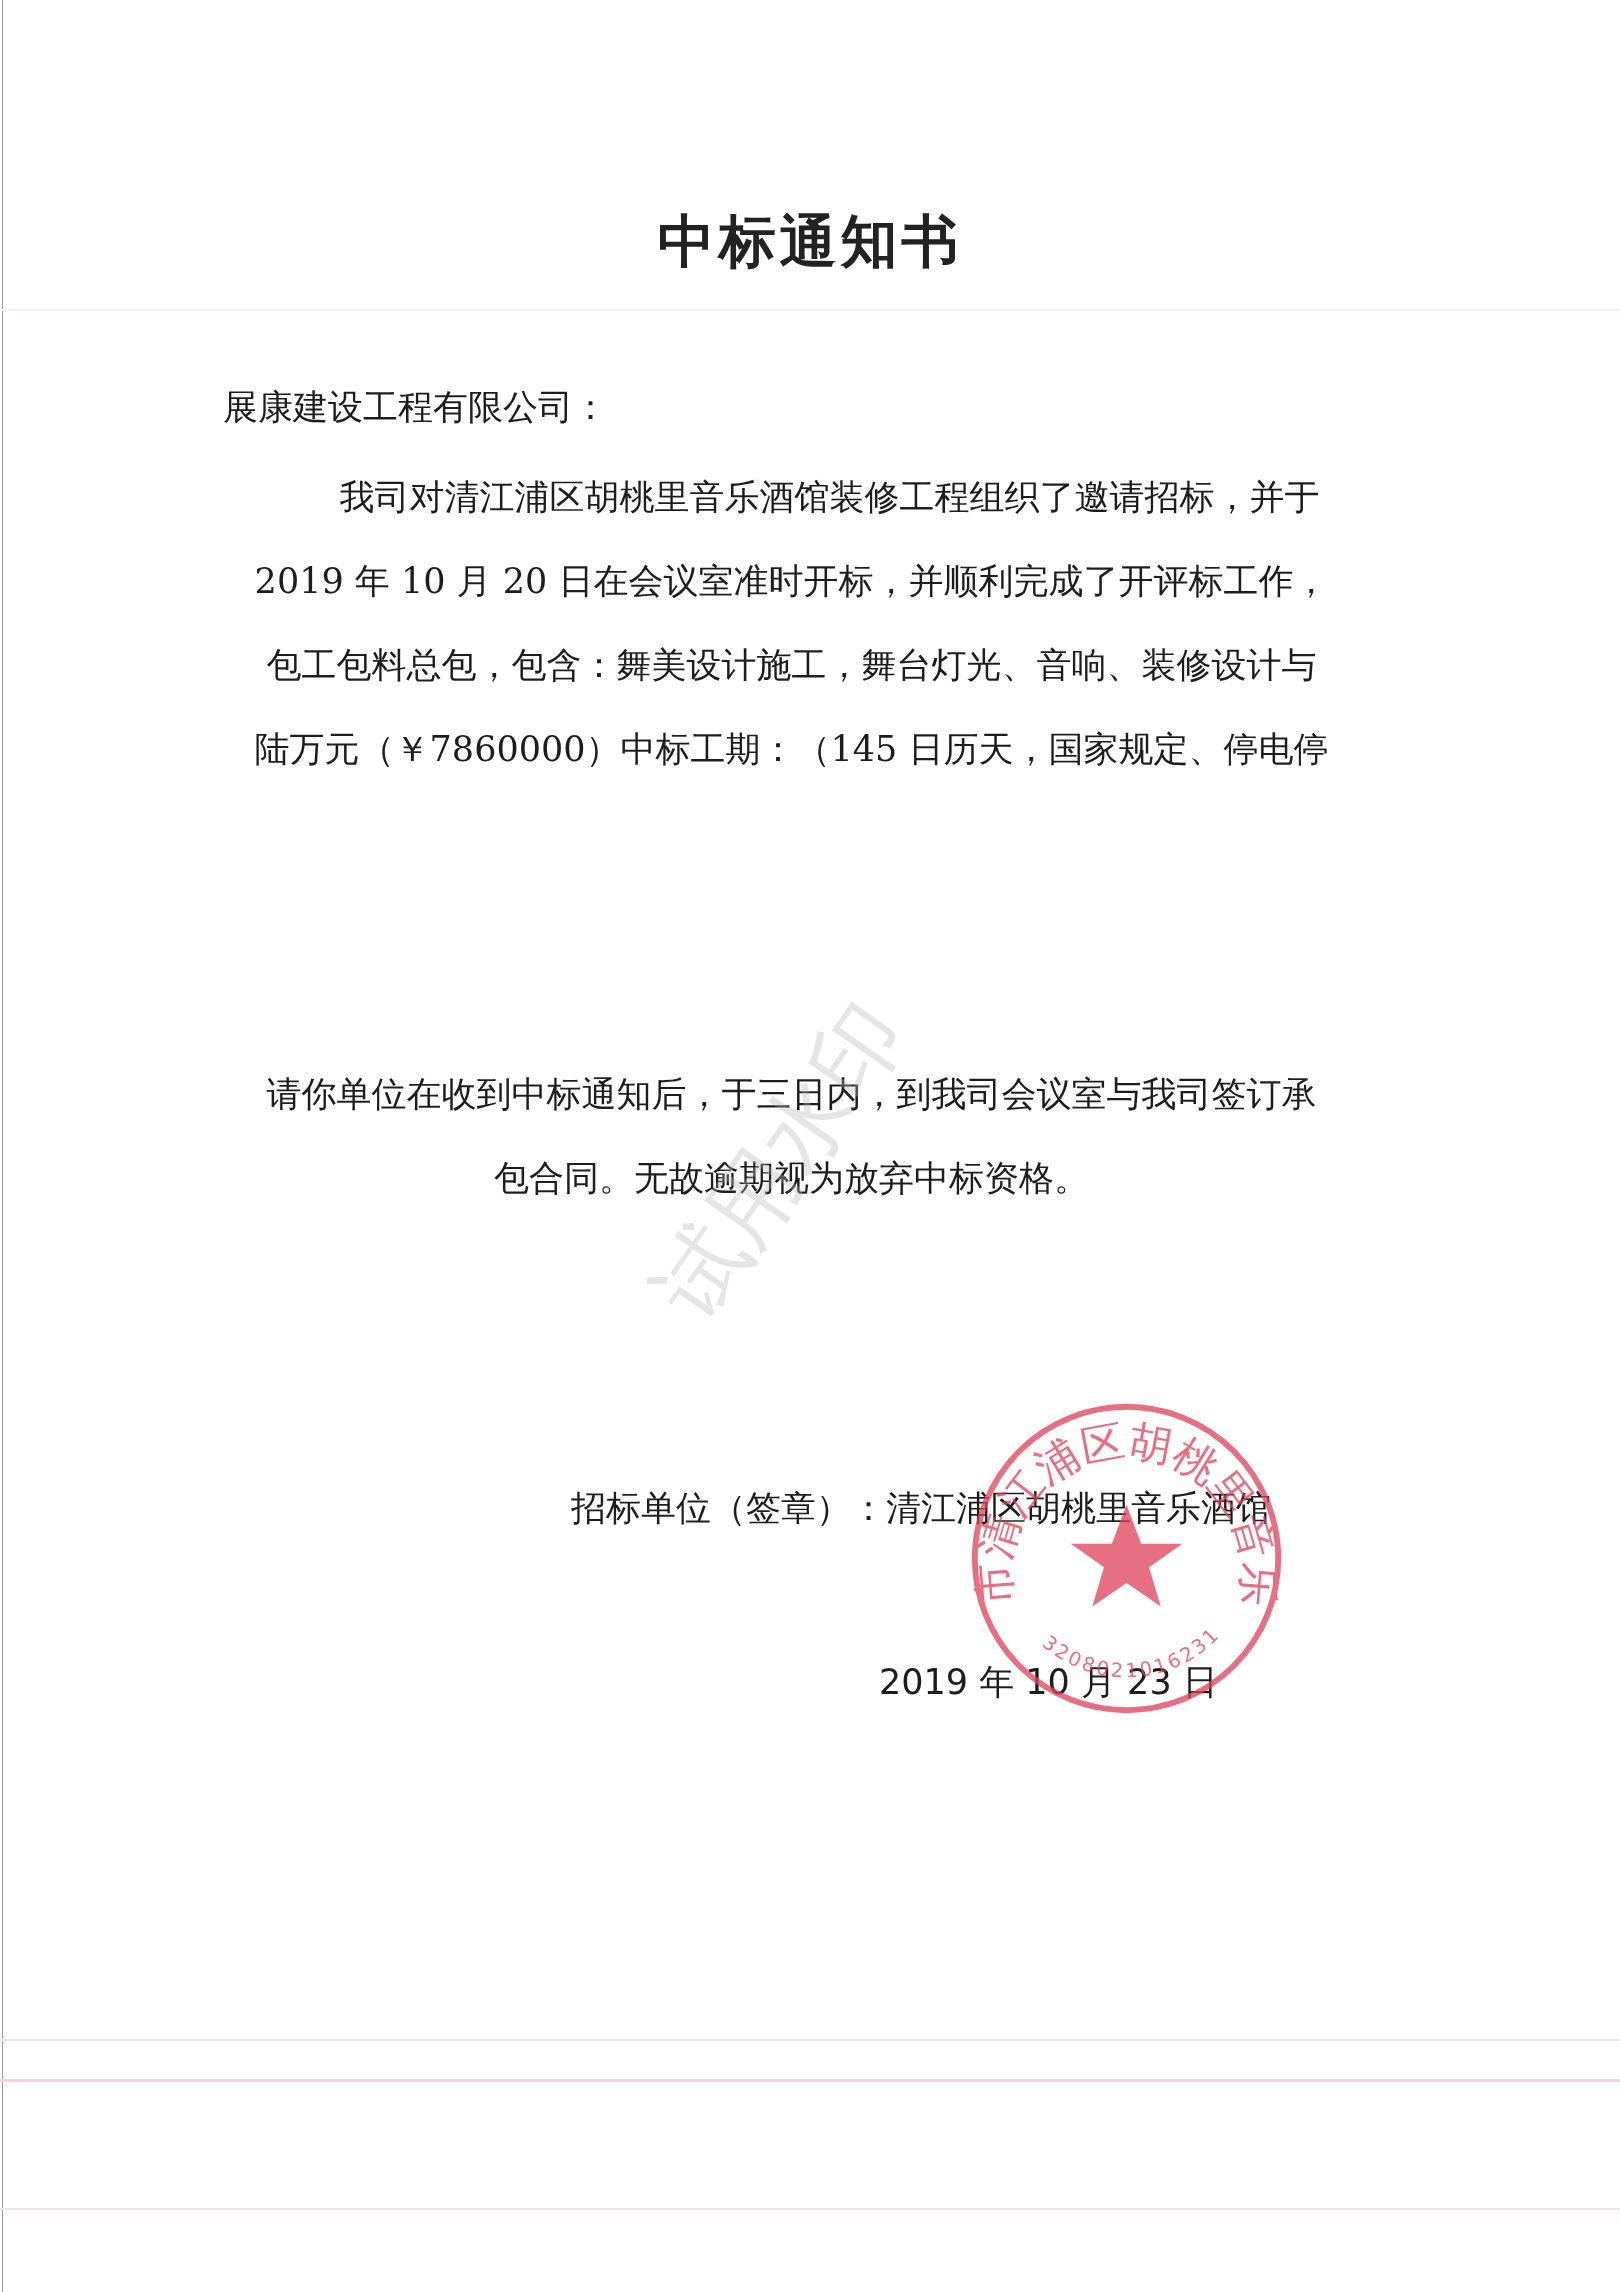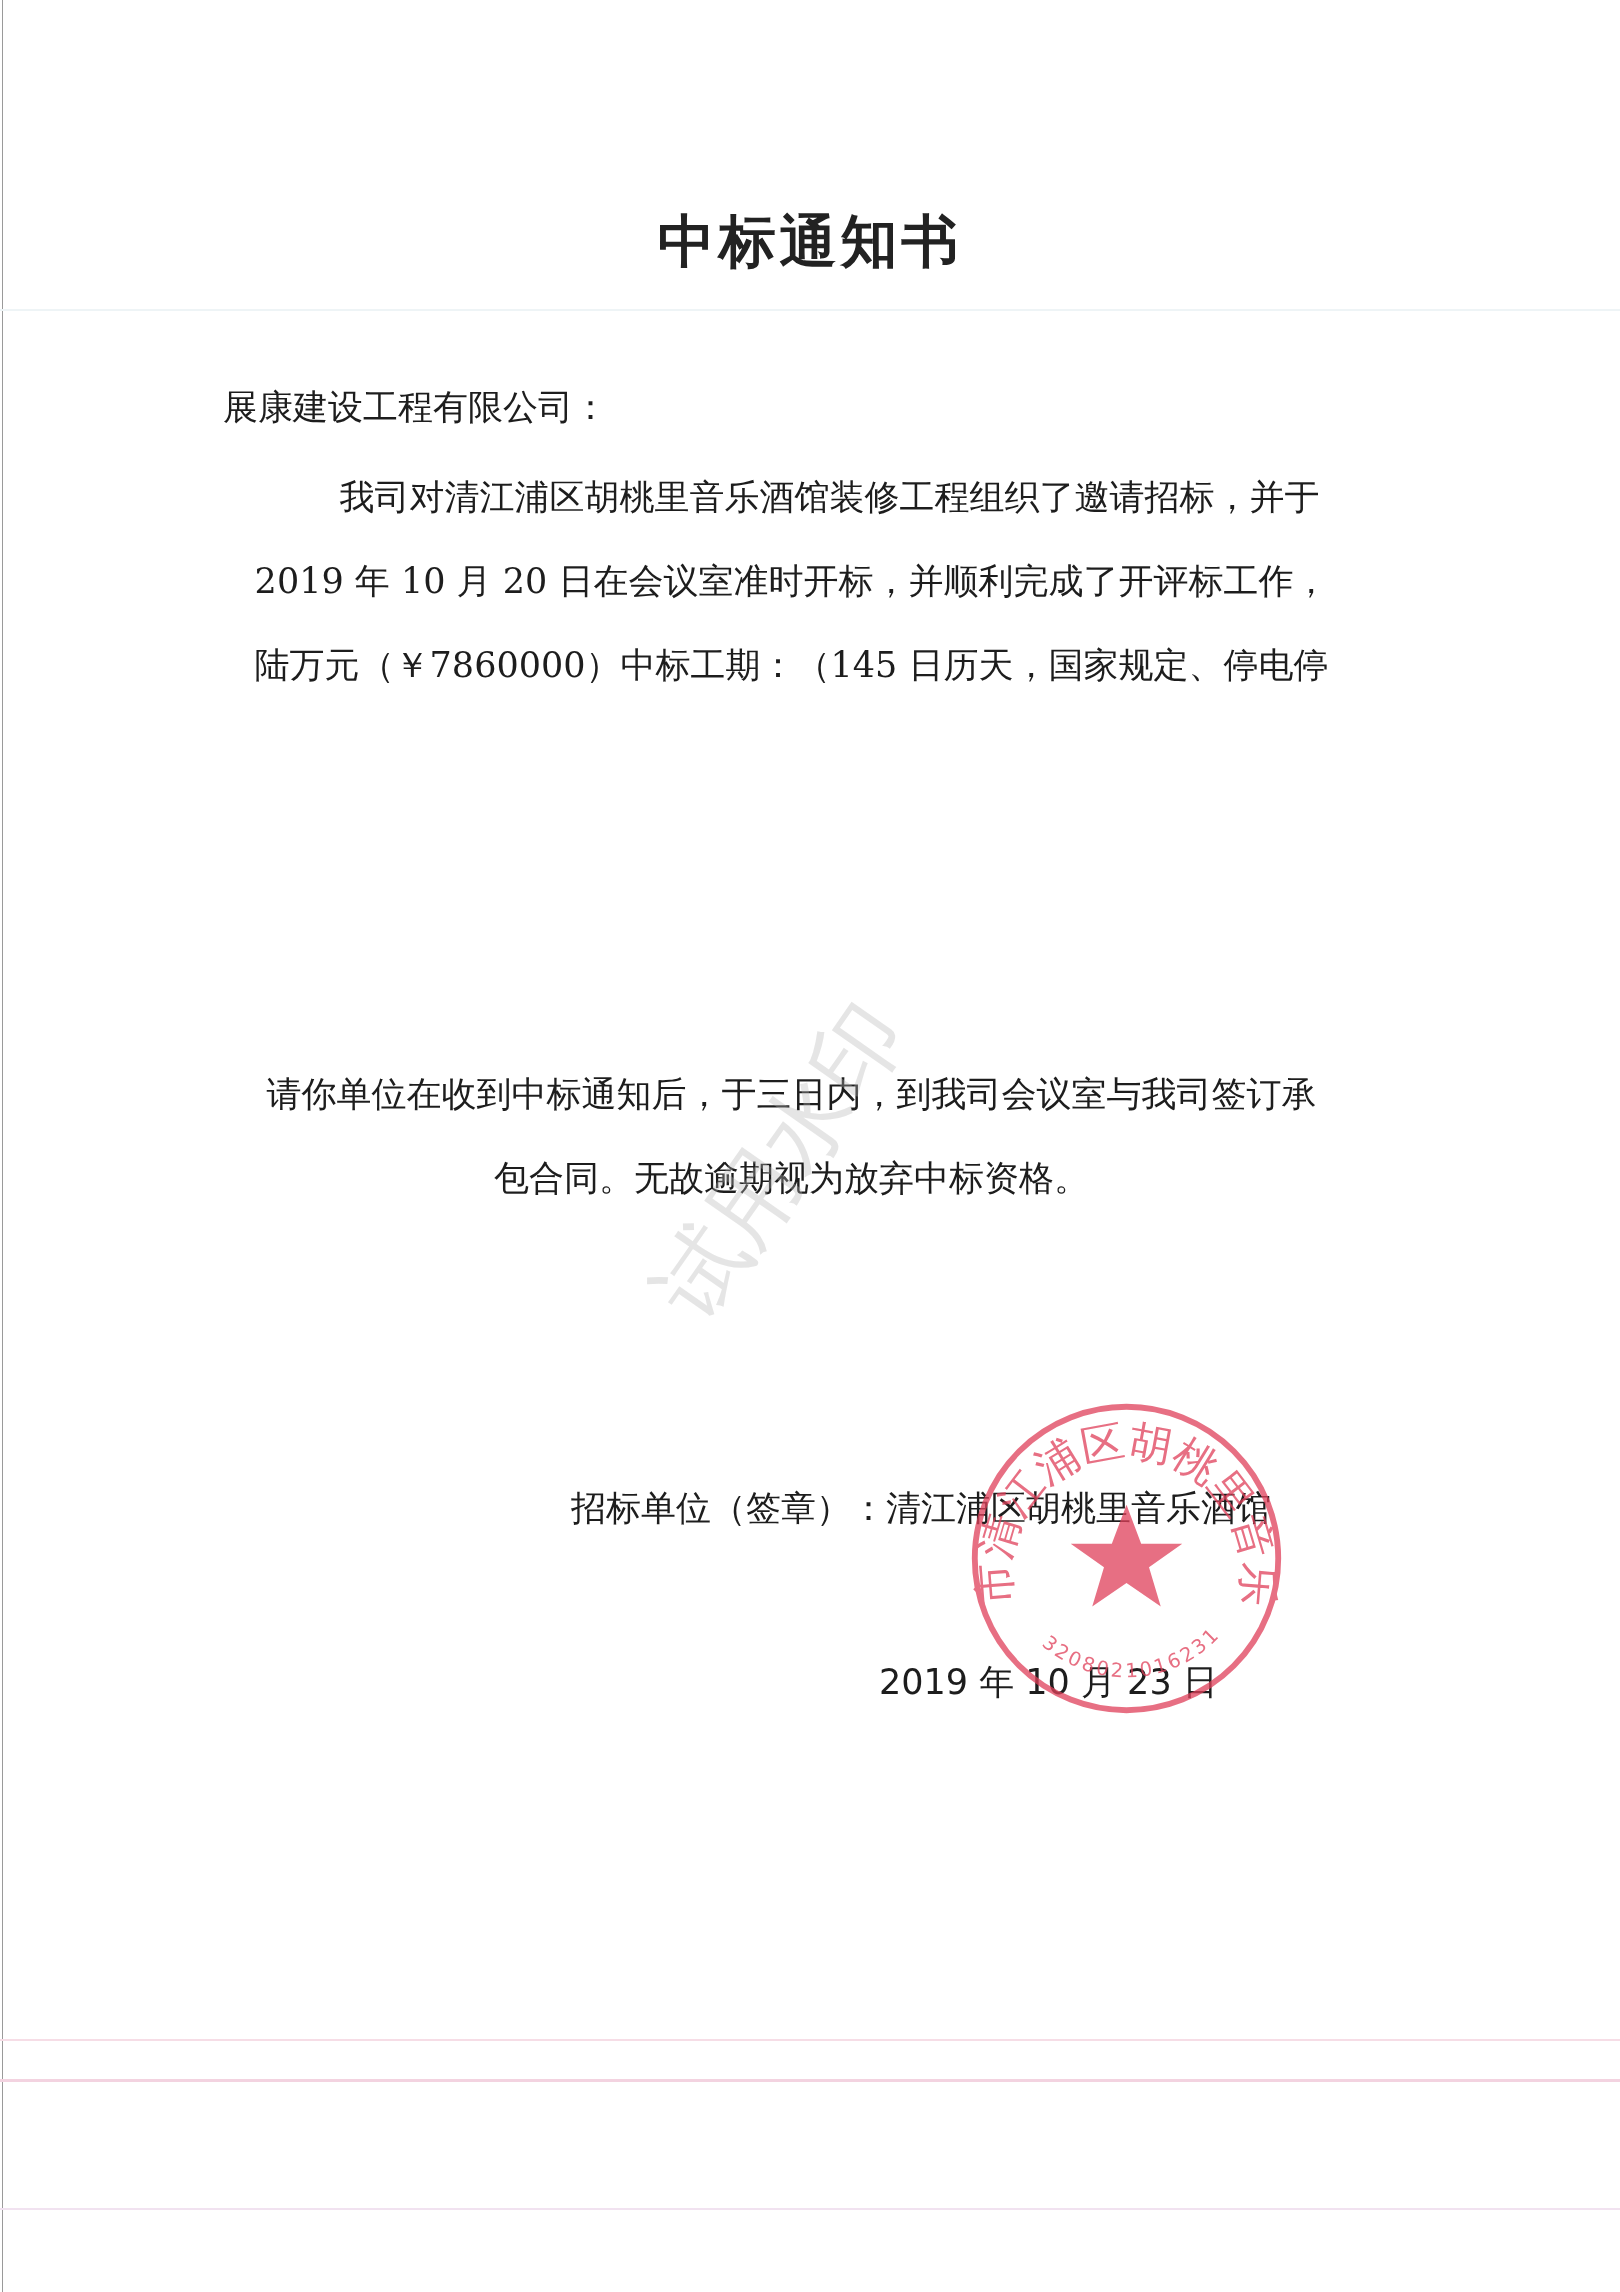--- a/index.html
+++ b/index.html
@@ -62,20 +62,21 @@
 <div class="left-edge"></div>
 <div class="rule rule-top"></div>
 
 <div class="title">中标通知书</div>
 
 <div class="addressee">展康建设工程有限公司：</div>
 
 <div class="body para1">
   <span class="line indent">我司对清江浦区胡桃里音乐酒馆装修工程组织了邀请招标，并于</span>
   <span class="line">2019 年 10 月 20 日在会议室准时开标，并顺利完成了开评标工作，</span>
+  <span class="line">包工包料总包，包含：舞美设计施工，舞台灯光、音响、装修设计与</span>
   <span class="line">陆万元（￥7860000）中标工期：（145 日历天，国家规定、停电停</span>
 </div>
 
 <div class="body para2">
   <span class="line">请你单位在收到中标通知后，于三日内，到我司会议室与我司签订承</span>
   <span class="line">包合同。无故逾期视为放弃中标资格。</span>
 </div>
 
 <div class="watermark">试用水印</div>
 

